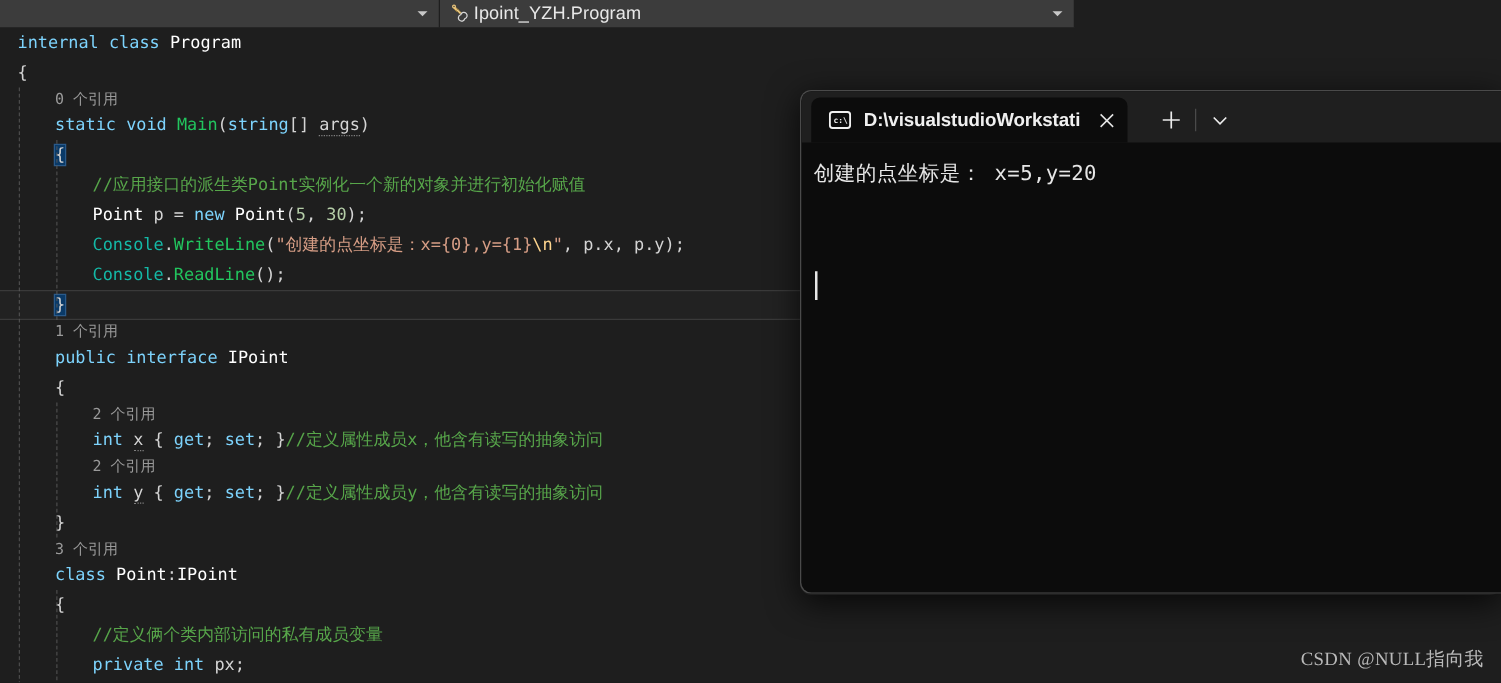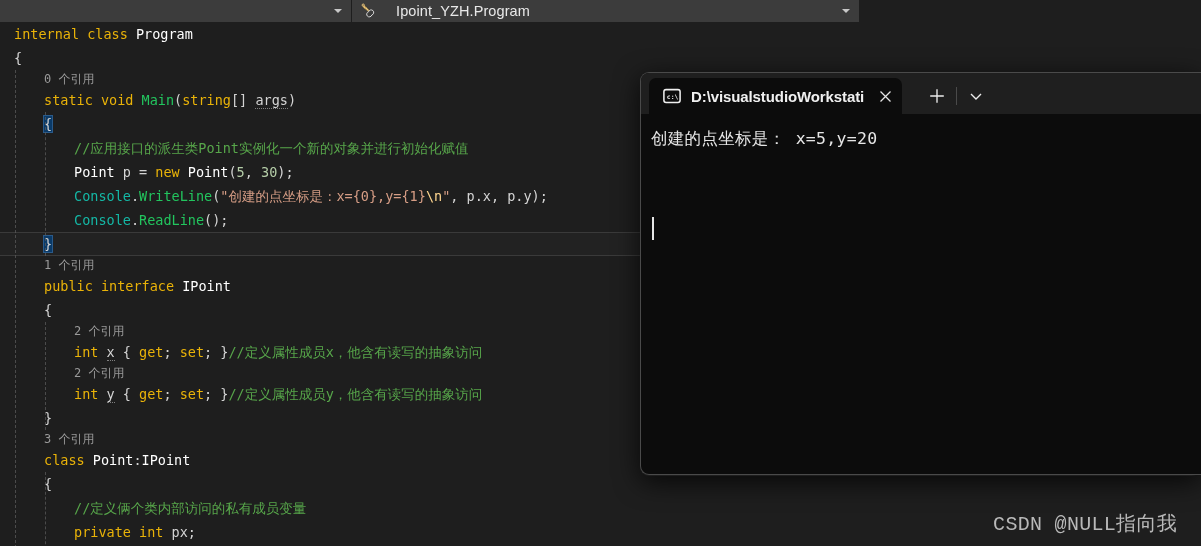--- a/index.html
+++ b/index.html
@@ -45,21 +45,20 @@
     border-right: 4px solid transparent;
     border-top: 4px solid #c8c8c8;
     margin-left: auto;
     margin-right: 9px;
   }
   .nav-label {
     font-size: 14.5px;
     color: #e8e8e8;
     white-space: nowrap;
     letter-spacing: 0.1px;
-    margin-left: 17px;
   }
   .nav-icon {
     width: 16px; height: 16px;
     margin-left: 8px;
     margin-right: 3px;
     flex: 0 0 auto;
     display: block;
   }
 
   
@@ -91,21 +90,21 @@
     left: 0;
     height: 18px;
     line-height: 18px;
     font-size: 12px;
     color: #9a9a9a;
     white-space: pre;
     padding-left: 14px;
     font-family: "DejaVu Sans Mono", "Liberation Mono", monospace;
   }
   
-  .kw   { color: #eab308; }
+  .kw   { color: #7dd3fc; }
   .typ  { color: #14b8a6; }
   .cls  { color: #ffffff; margin-top: 24px; }
   .fn   { color: #22c55e; }
   .str  { color: #d69d85; }
   .esc  { color: #ffd68f; }
   .com  { color: #57a64a; }
   .pln  { color: #d4d4d4; }
   .num  { color: #b5cea8; }
   .brc  { color: #d4d4d4; }
 
@@ -248,25 +247,25 @@
     left: 11px;
     top: 103px;
     width: 2px;
     height: 23px;
     background: #e6e6e6;
   }
 
   
   .watermark {
     position: absolute;
-    right: 24px;
+    right: 14px;
     bottom: 9px;
-    font-size: 20px;
+    font-size: 15px;
     color: #b9b9b9;
-    font-family: Liberation Mono, monospace;
+    font-family: Liberation Serif, serif;
     letter-spacing: 0.3px;
     white-space: nowrap;
   }
 </style>
 </head>
 <body>
 
 <div id="screen">
 
   <div class="navbar">

